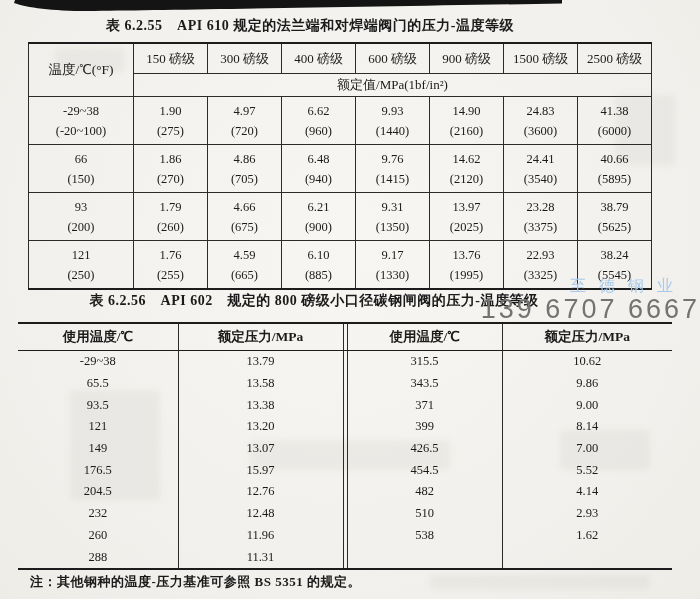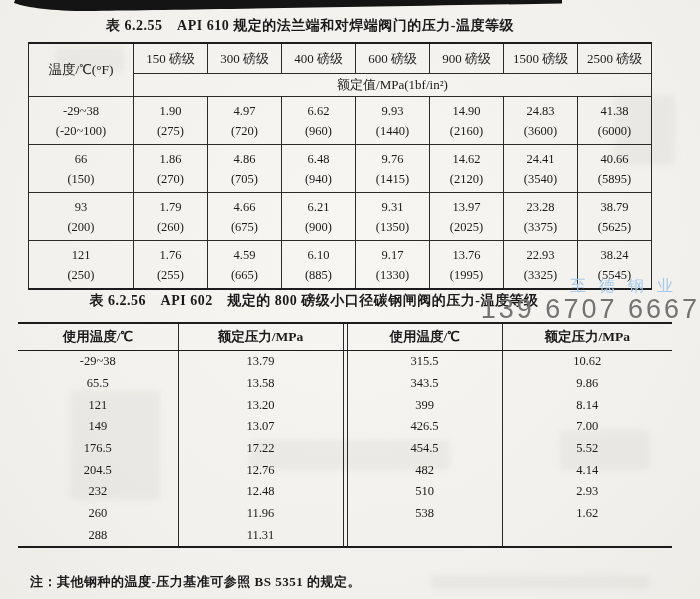--- a/index.html
+++ b/index.html
@@ -243,36 +243,43 @@
         <td>10.62</td>
       </tr>
   <tr>
         <td>65.5</td>
         <td>13.58</td>
         <td class="sp"></td>
         <td>343.5</td>
         <td>9.86</td>
       </tr>
   <tr>
+        <td>93.5</td>
+        <td>13.38</td>
+        <td class="sp"></td>
+        <td>371</td>
+        <td>9.00</td>
+      </tr>
+  <tr>
         <td>121</td>
         <td>13.20</td>
         <td class="sp"></td>
         <td>399</td>
         <td>8.14</td>
       </tr>
   <tr>
         <td>149</td>
         <td>13.07</td>
         <td class="sp"></td>
         <td>426.5</td>
         <td>7.00</td>
       </tr>
   <tr>
         <td>176.5</td>
-        <td>17.22</td>
+        <td>15.97</td>
         <td class="sp"></td>
         <td>454.5</td>
         <td>5.52</td>
       </tr>
   <tr>
         <td>204.5</td>
         <td>12.76</td>
         <td class="sp"></td>
         <td>482</td>
         <td>4.14</td>

